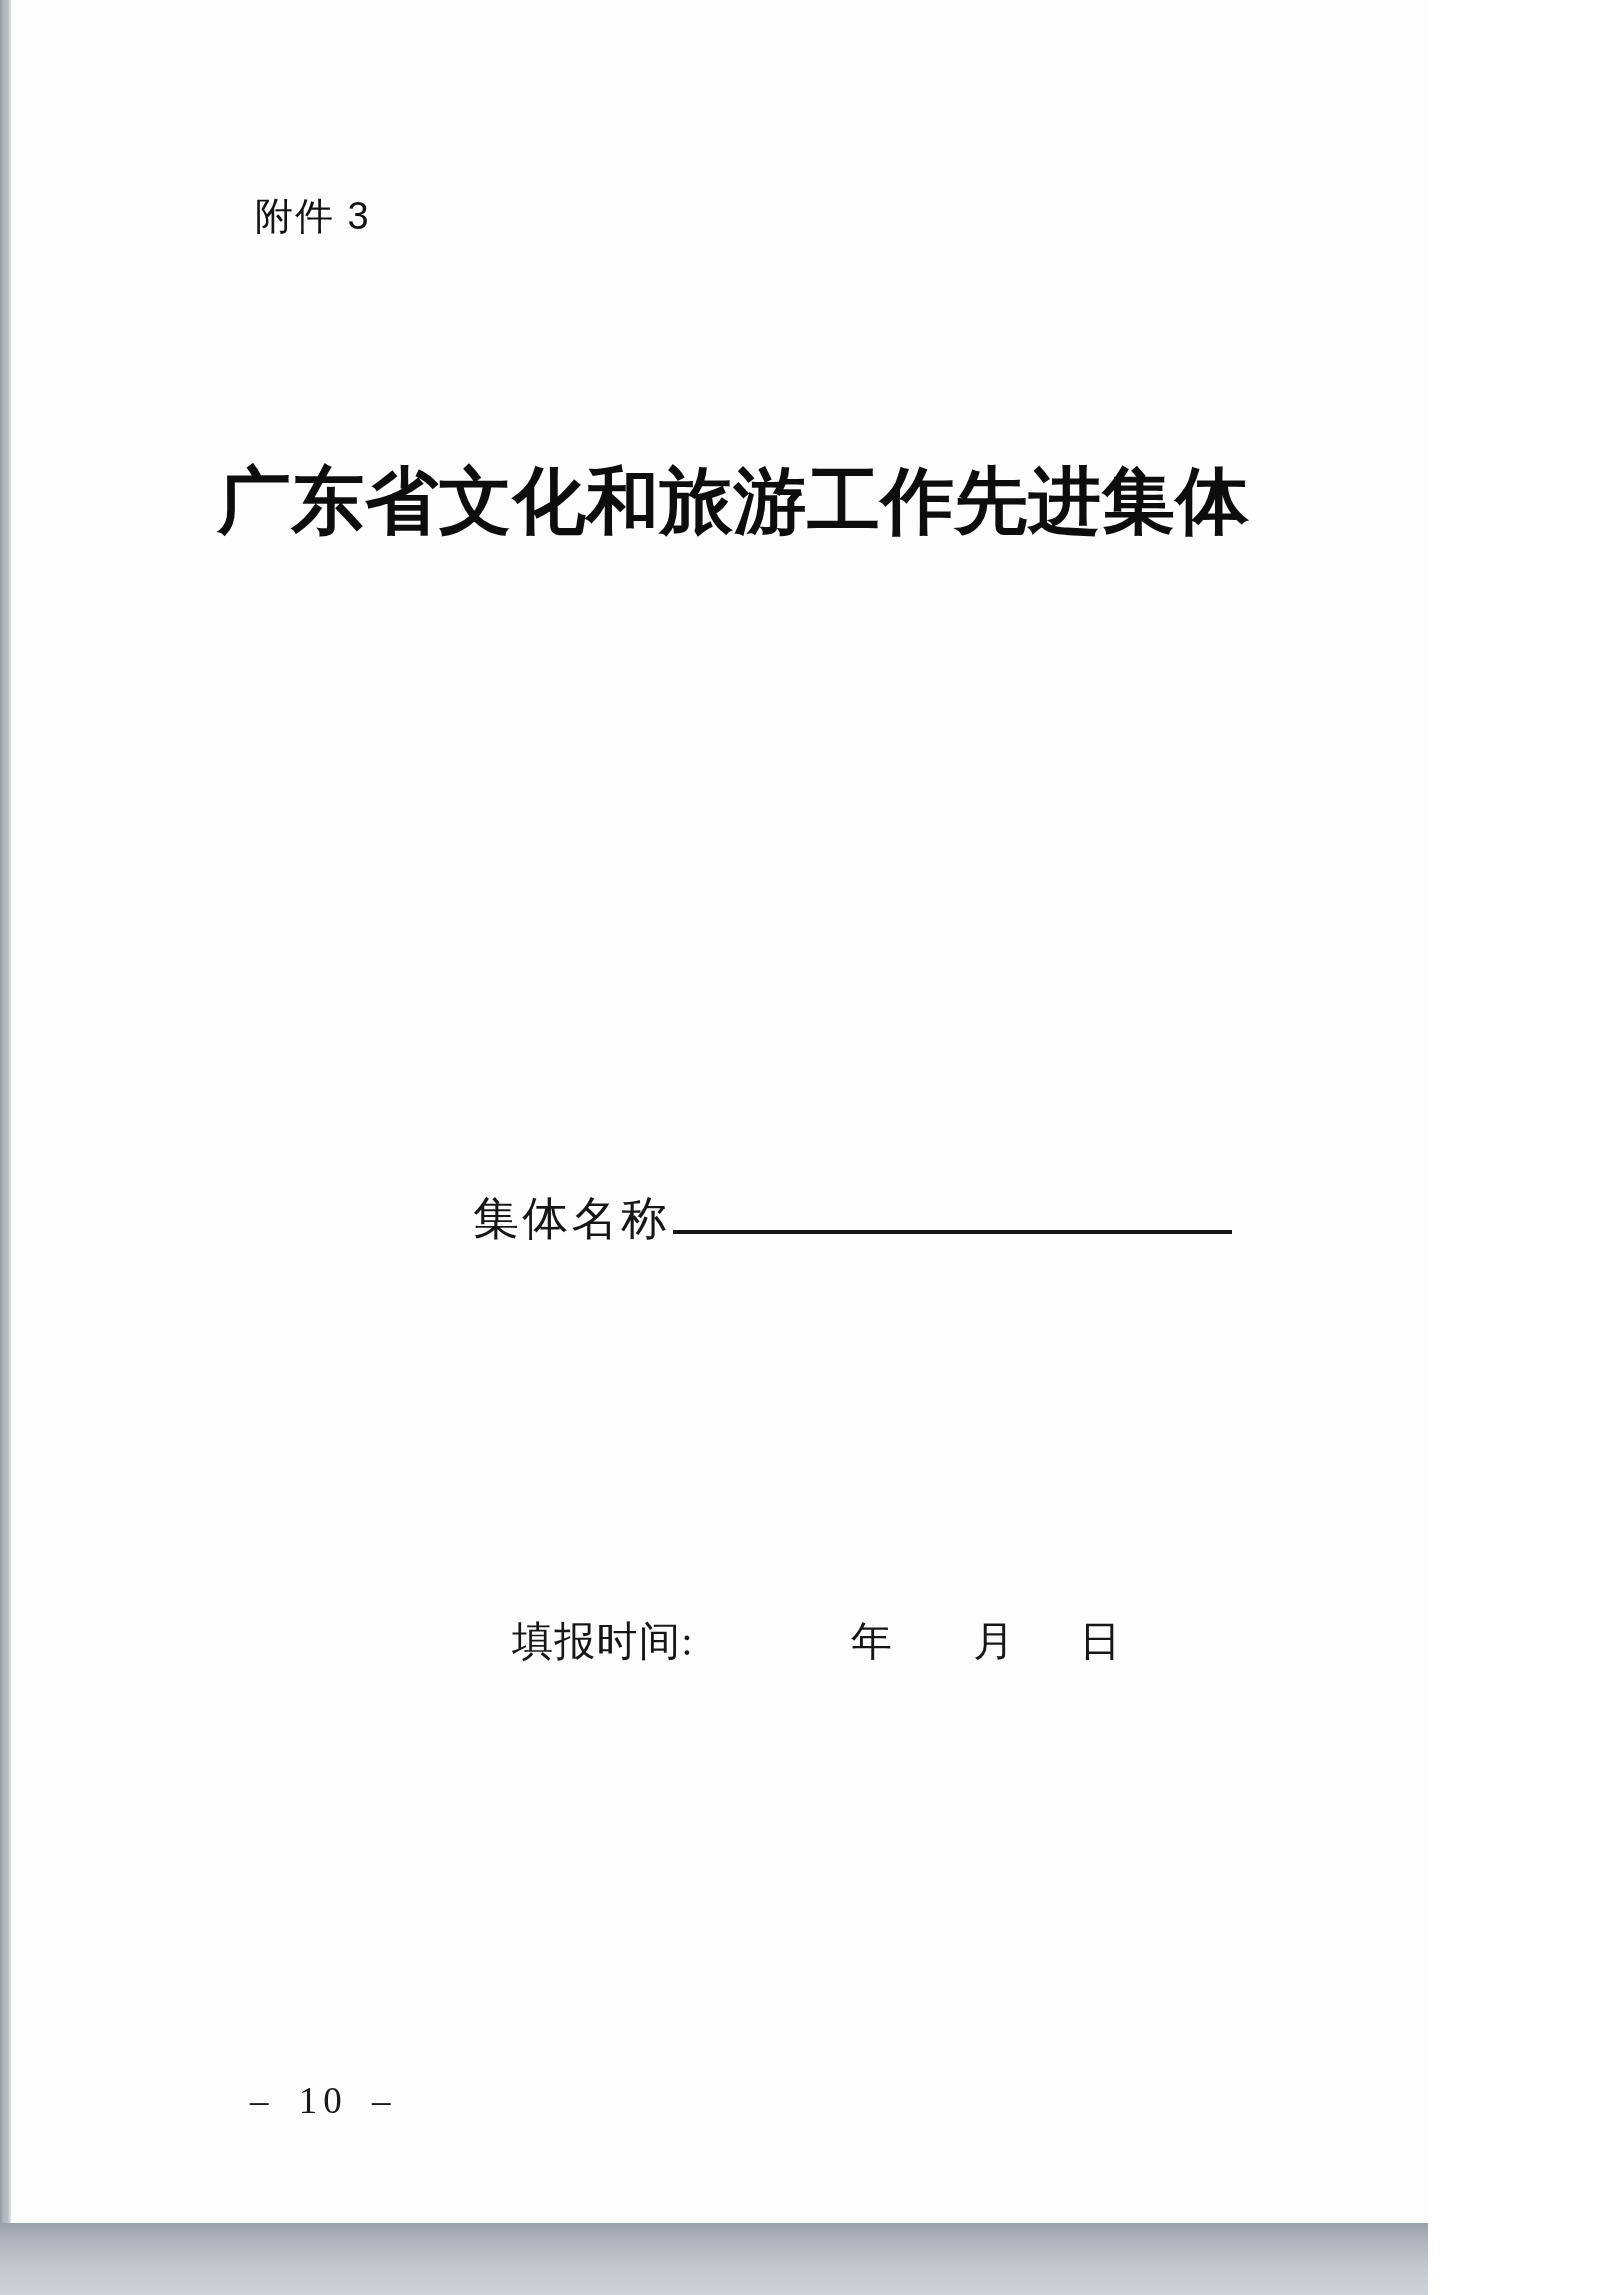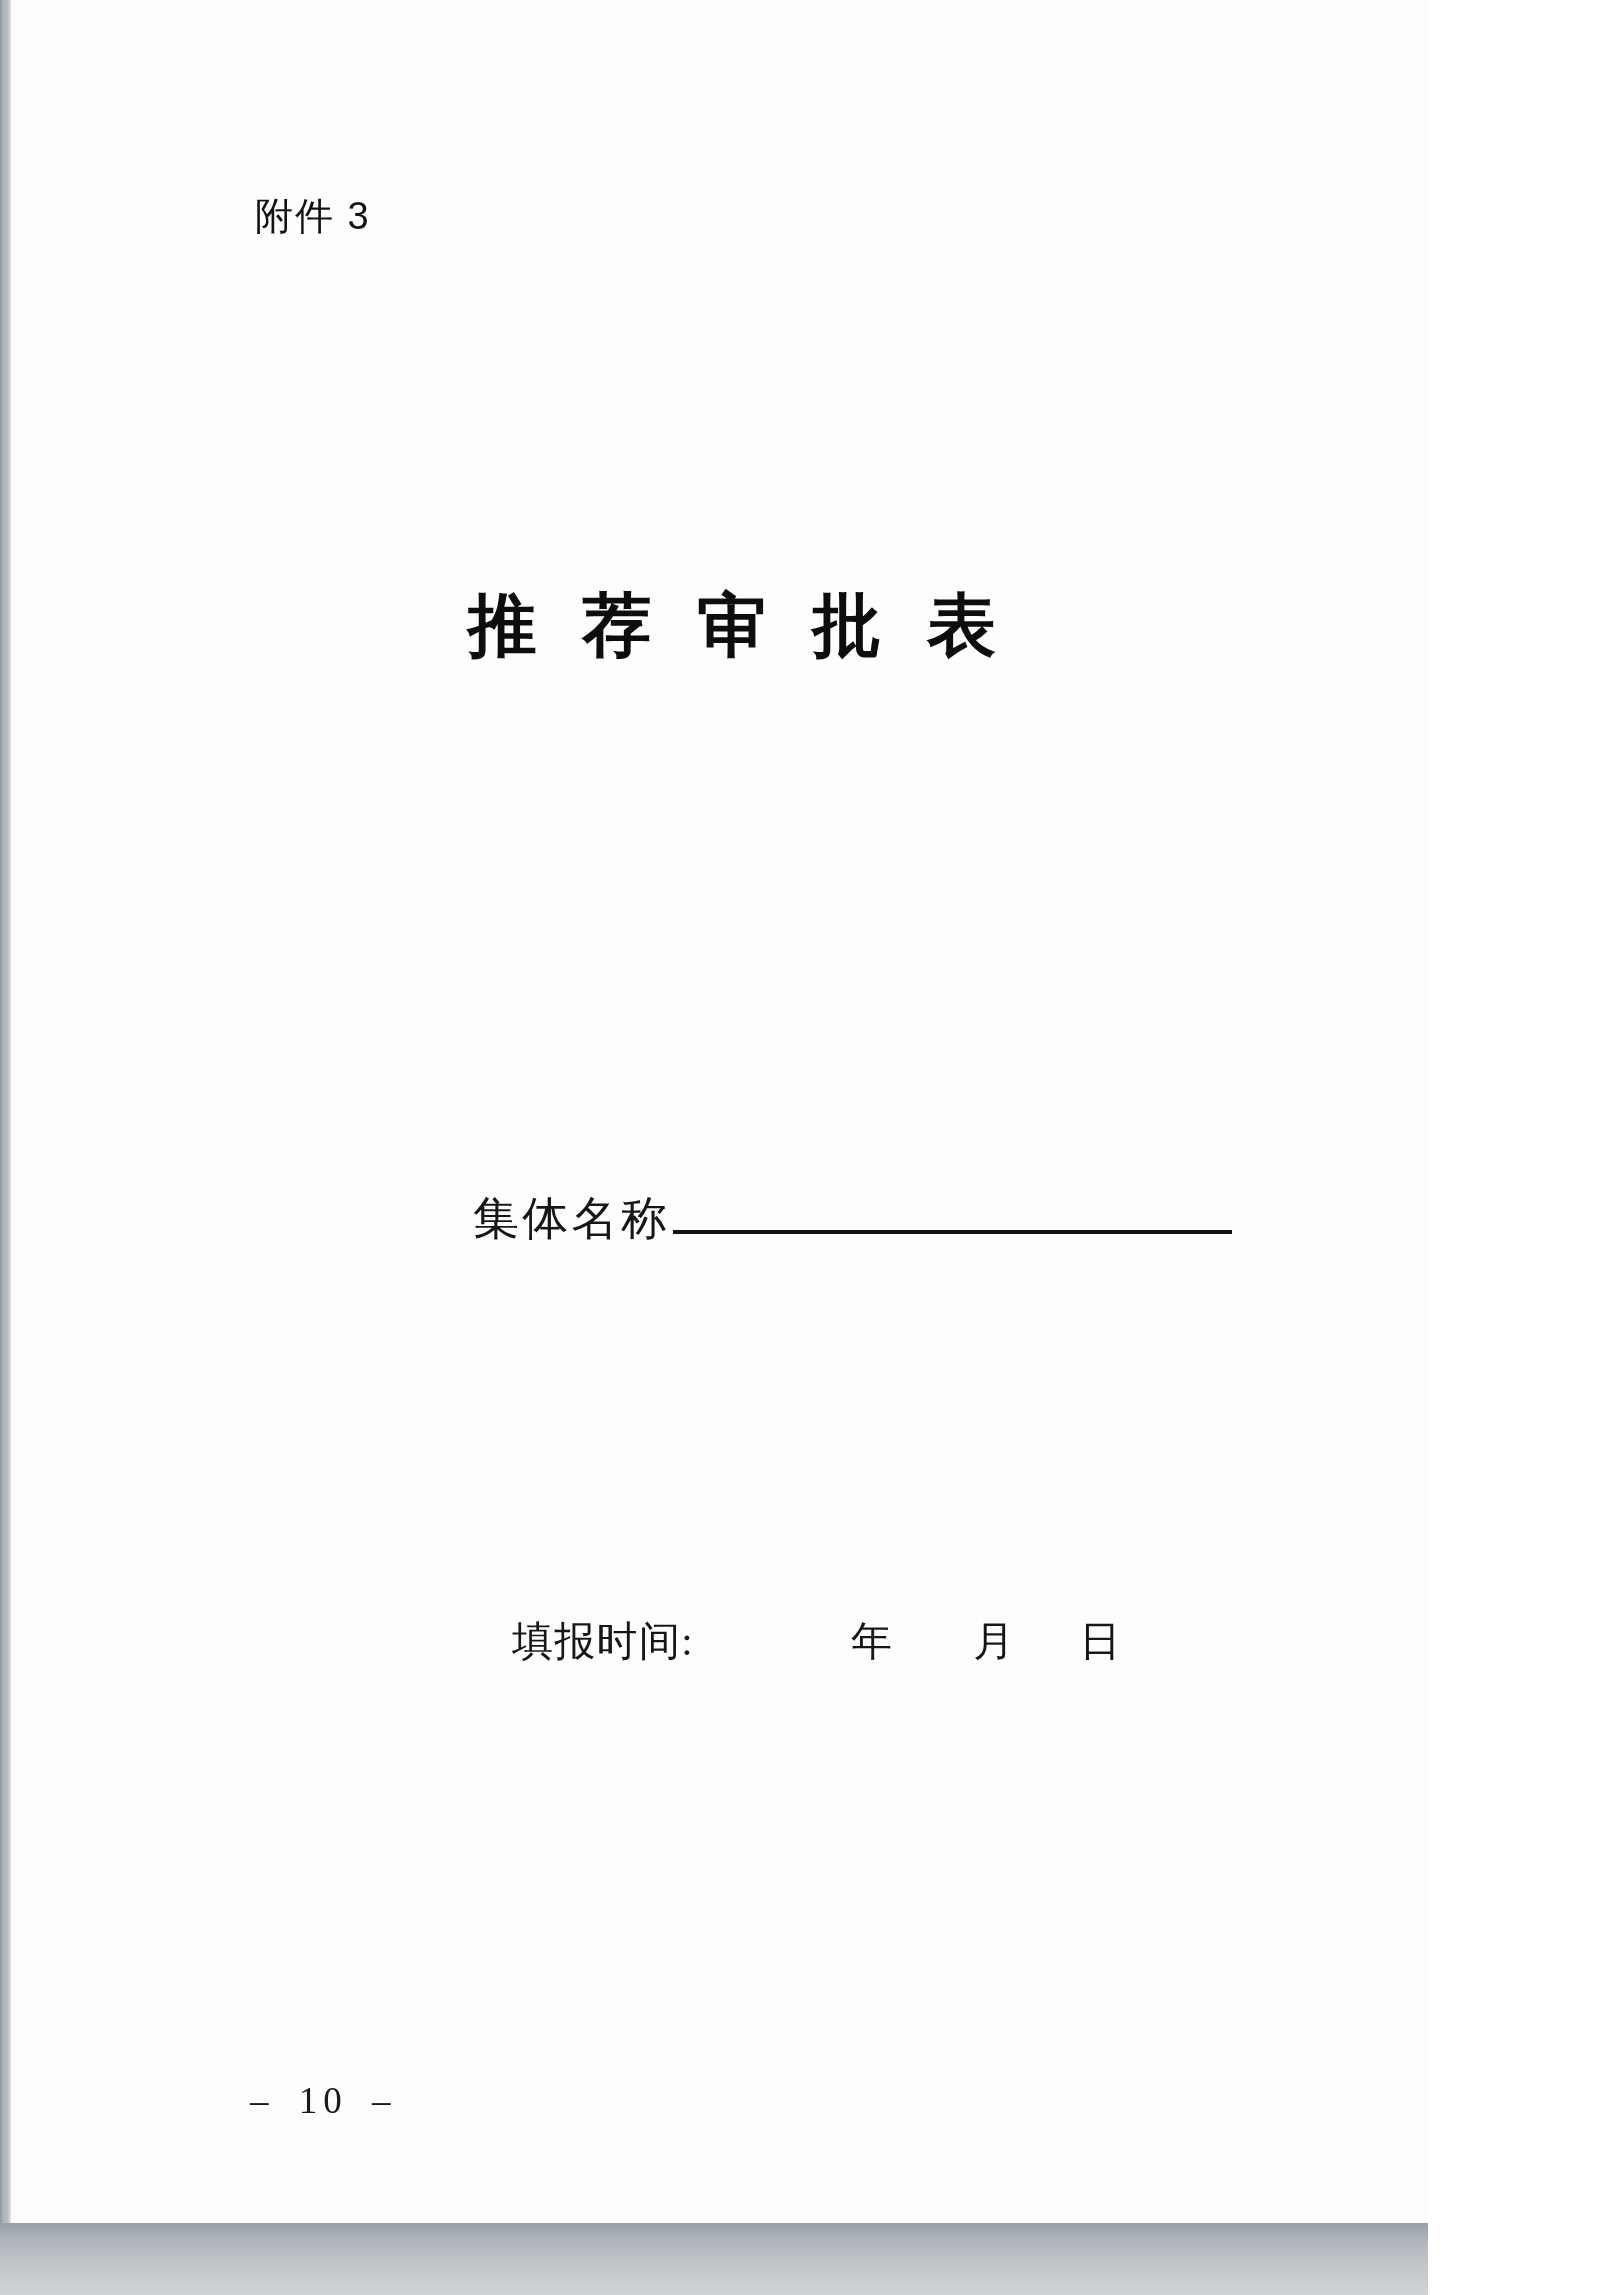--- a/index.html
+++ b/index.html
@@ -102,22 +102,22 @@
 </head>
 <body>
 
 <div class="page">
 
   <div class="scan-edge-left"></div>
   <div class="scan-shadow-bottom"></div>
 
   <div class="attachment-label">附件 3</div>
 
+  <div class="title-line1">广东省文化和旅游工作先进集体</div>
 
-  <div class="title-line2">推 荐 审 批 表</div>
 
   <div class="field-row field-row-1">
     <span>集体名称</span><span class="fill-line fill-line-1"></span>
   </div>
 
 
   <div class="date-line">
     <span>填报时间:</span><span class="date-year">年</span><span class="date-month">月</span><span class="date-day">日</span>
   </div>
 

